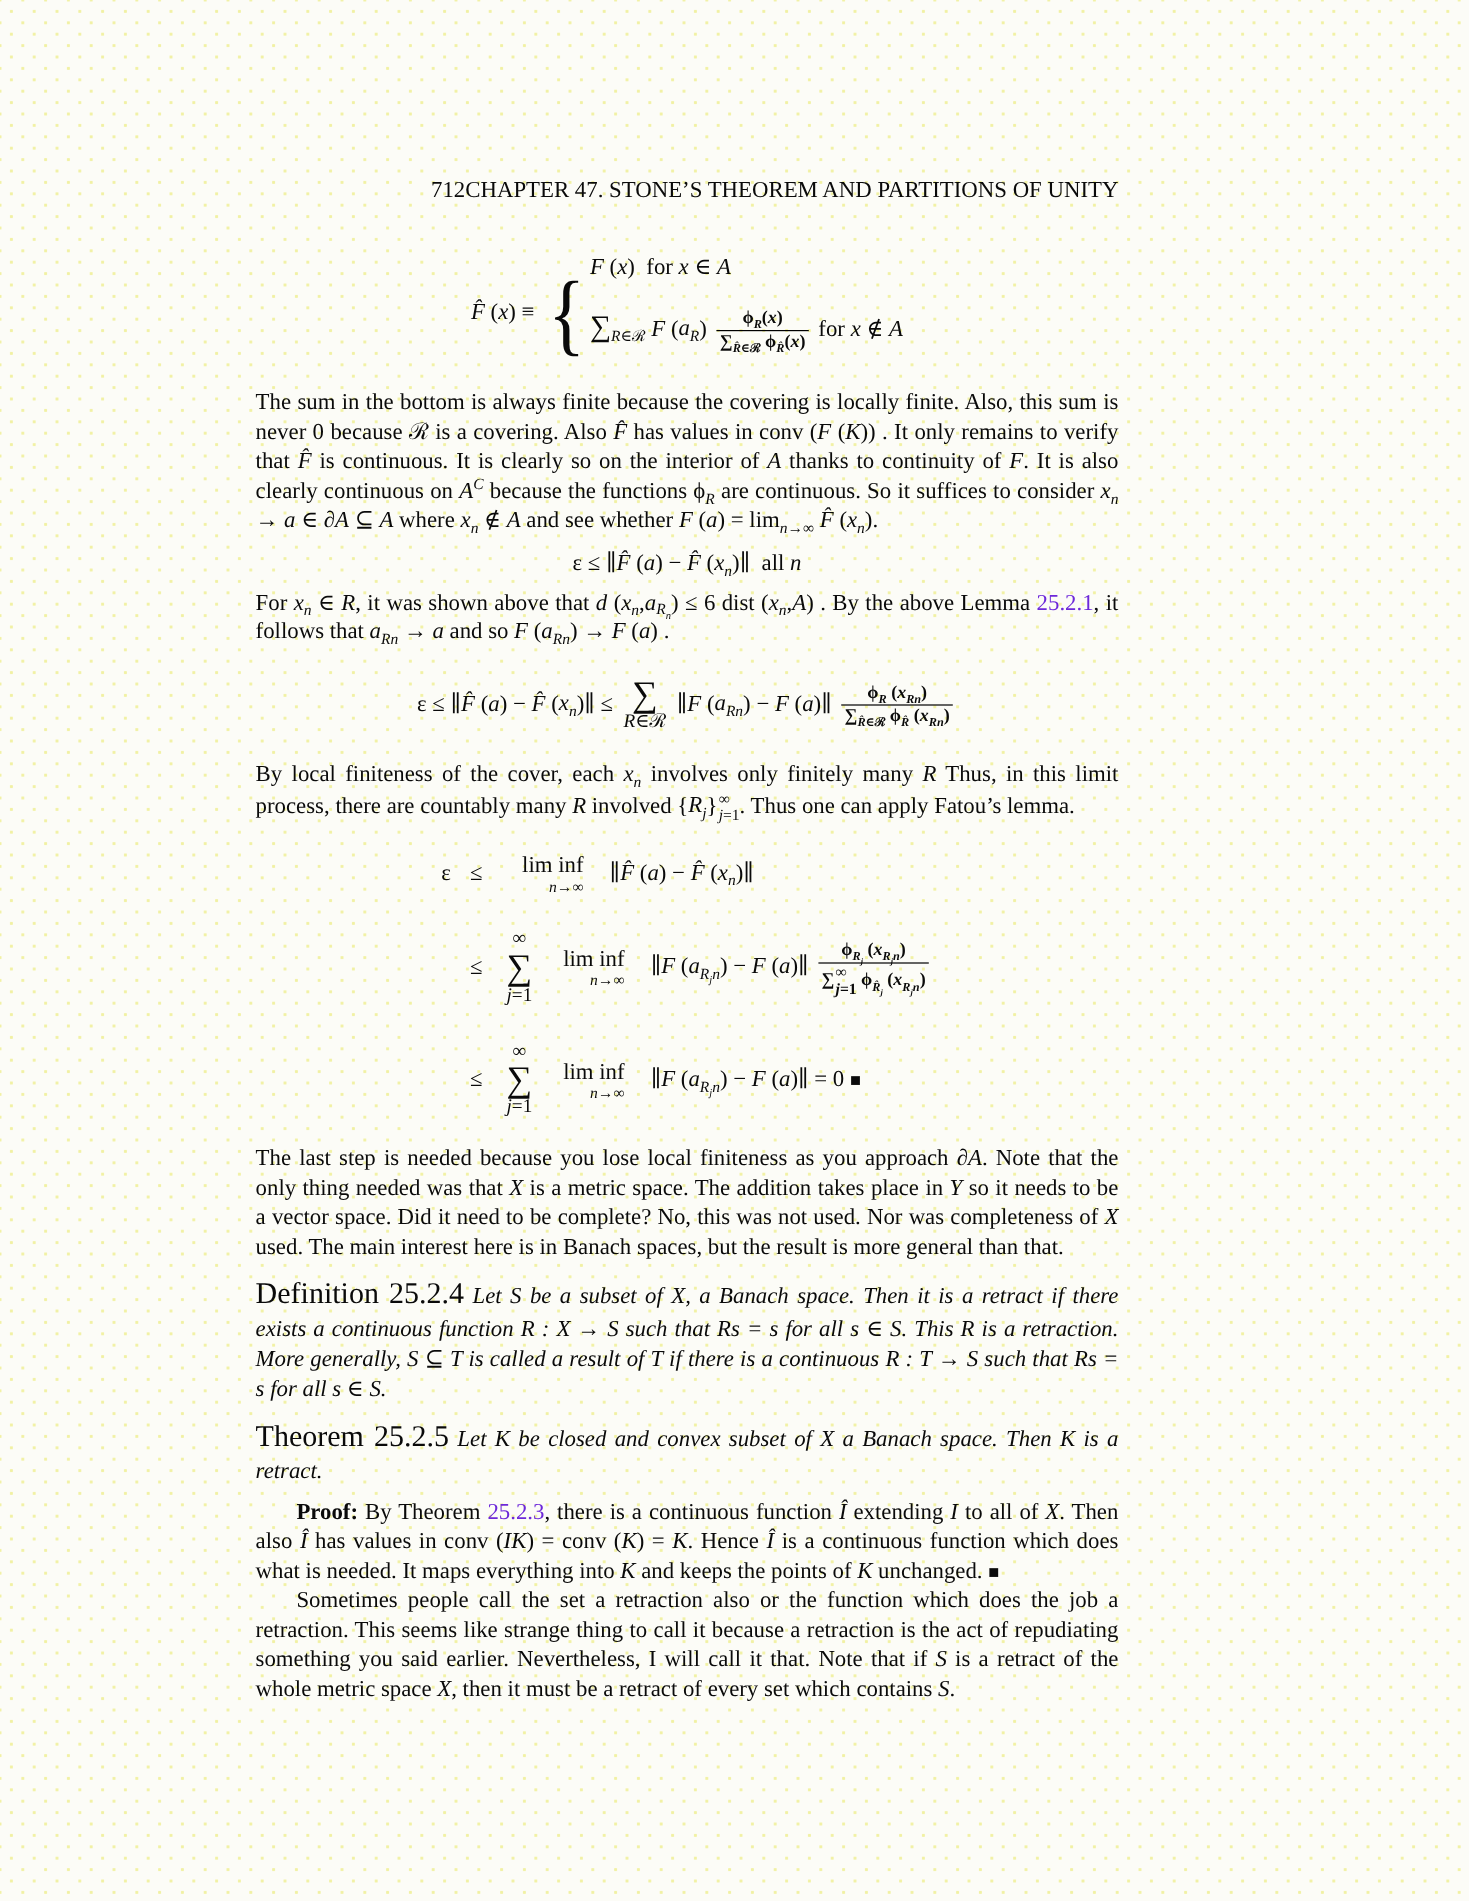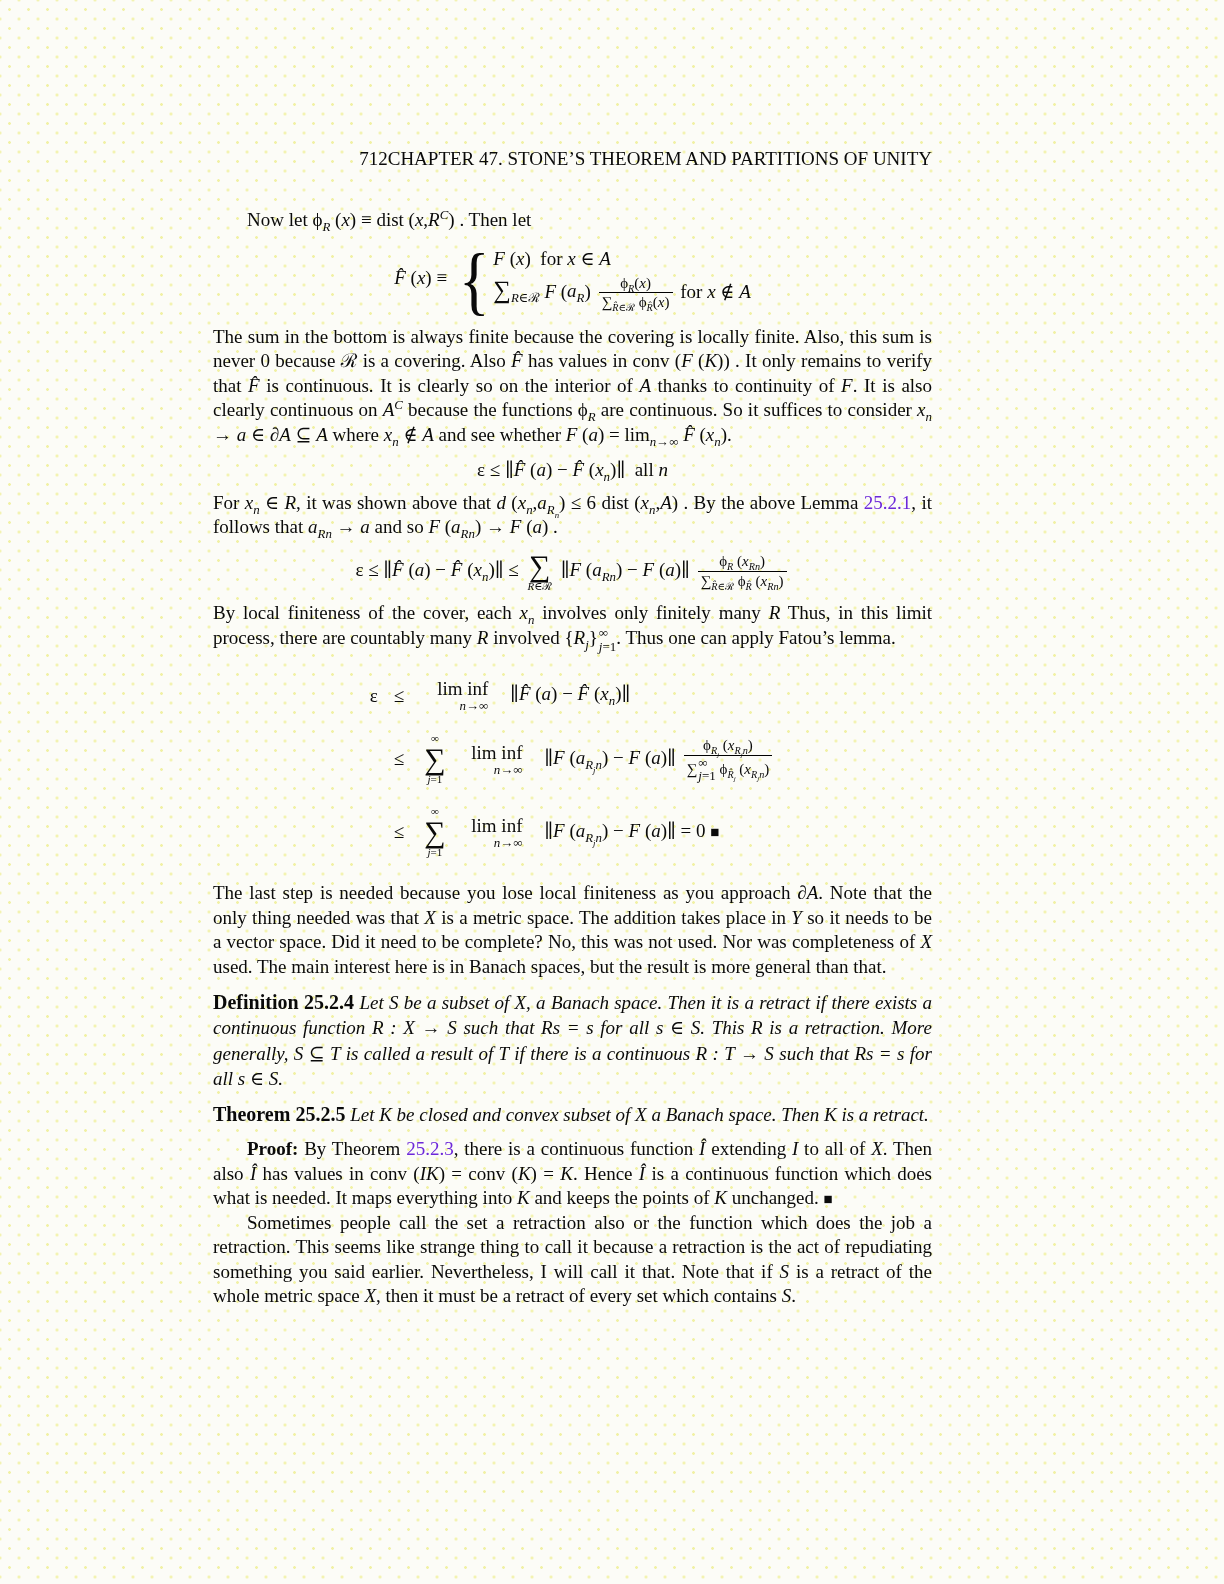--- a/index.html
+++ b/index.html
@@ -21,49 +21,48 @@
   .ind{text-indent:34px;}
   .disp{text-align:center;margin:11px 0 9px 0;line-height:1.25;}
   i{font-style:italic;}
   sub,sup{font-size:68%;line-height:0;}
   .S{font-size:1.3em;line-height:0;}
   .ref{color:#6d28d9;cursor:pointer;}
   .qed{font-size:0.8em;}
   .brace{display:inline-block;font-size:76px;font-weight:300;vertical-align:middle;line-height:0.95;transform:scaleX(0.85);margin:0 1px 0 4px;}
   .cases{display:inline-block;text-align:left;vertical-align:middle;}
   .cases .cs{display:block;margin:3px 0;}
-  .frac{display:inline-block;vertical-align:middle;text-align:center;font-size:15px;line-height:1.25;margin:0 3px;}
+  .frac{display:inline-block;vertical-align:middle;text-align:center;font-size:15px;line-height:1.25;margin:18px 3px;font-weight:bold;}
   .frac .nm{display:block;padding:0 3px;}
   .frac .dn{display:block;border-top:1.4px solid #000;padding:0 3px;}
   .bigop{display:inline-block;vertical-align:middle;text-align:center;line-height:1;margin:0 4px;}
   .bigop .op{display:block;font-size:30px;}
-  .bigop .ab,.bigop .be{display:block;font-size:11px;line-height:1.05;text-align:center;}
+  .bigop .ab,.bigop .be{display:block;font-size:16px;line-height:1.05;text-align:center;}
   .uop{display:inline-block;vertical-align:middle;text-align:right;line-height:1.05;margin:0 17px;}
   .uop .t{display:block;}
   .uop .b{display:block;font-size:13px;}
   .ss{display:inline-block;vertical-align:-0.5em;line-height:1.05;font-size:13px;text-align:left;margin-left:1px;}
   .ss span{display:block;}
   .align{display:table;margin:16px auto 12px auto;}
   .arow{display:table-row;}
   .arow > span{display:table-cell;vertical-align:middle;padding:10px 8px;text-align:left;line-height:1.2;}
   .thmpar{margin-top:10px;text-align:justify;line-height:1.32;}
-  .thmhead{font-weight:bold;font-size:20px;}
+  .thmhead{font-weight:normal;font-size:25px;}
   .thmbody{font-style:italic;}
 </style>
 </head>
 <body>
 
 <div class="content">
 
   <div class="pgheader">
     <span>712</span>
     <span>CHAPTER 47.  STONE’S THEOREM AND PARTITIONS OF UNITY</span>
   </div>
 
-  <p class="ind">Now let ϕ<sub><i>R</i></sub> (<i>x</i>) ≡ dist (<i>x</i>,<i>R</i><sup><i>C</i></sup>) . Then let</p>
 
   <div class="disp"><i>F̂</i> (<i>x</i>) ≡ <span class="brace">{</span><span class="cases"><span class="cs"><i>F</i> (<i>x</i>)&nbsp; for <i>x</i> ∈ <i>A</i></span><span class="cs"><span class="S">∑</span><sub><i>R</i>∈ℛ</sub> <i>F</i> (<i>a<sub>R</sub></i>) <span class="frac"><span class="nm">ϕ<sub><i>R</i></sub>(<i>x</i>)</span><span class="dn">∑<sub><i>R̂</i>∈ℛ</sub> ϕ<sub><i>R̂</i></sub>(<i>x</i>)</span></span> for <i>x</i> ∉ <i>A</i></span></span></div>
 
   <p>The sum in the bottom is always finite because the covering is locally finite.  Also, this sum is never 0 because ℛ is a covering.  Also <i>F̂</i> has values in conv (<i>F</i> (<i>K</i>)) .  It only remains to verify that <i>F̂</i> is continuous.  It is clearly so on the interior of <i>A</i> thanks to continuity of <i>F</i>.  It is also clearly continuous on <i>A</i><sup><i>C</i></sup> because the functions ϕ<sub><i>R</i></sub> are continuous.  So it suffices to consider <i>x<sub>n</sub></i> → <i>a</i> ∈ ∂<i>A</i> ⊆ <i>A</i> where <i>x<sub>n</sub></i> ∉ <i>A</i> and see whether <i>F</i> (<i>a</i>) = lim<sub><i>n</i>→∞</sub> <i>F̂</i> (<i>x<sub>n</sub></i>).</p>
 
 
   <div class="disp">ε ≤ ∥<i>F̂</i> (<i>a</i>) − <i>F̂</i> (<i>x<sub>n</sub></i>)∥&nbsp;&nbsp;all <i>n</i></div>
 
   <p>For <i>x<sub>n</sub></i> ∈ <i>R</i>, it was shown above that <i>d</i> (<i>x<sub>n</sub></i>,<i>a</i><sub><i>R<sub>n</sub></i></sub>) ≤ 6 dist (<i>x<sub>n</sub></i>,<i>A</i>) .  By the above Lemma <span class="ref">25.2.1</span>, it follows that <i>a<sub>Rn</sub></i> → <i>a</i> and so <i>F</i> (<i>a<sub>Rn</sub></i>) → <i>F</i> (<i>a</i>) .</p>
 

